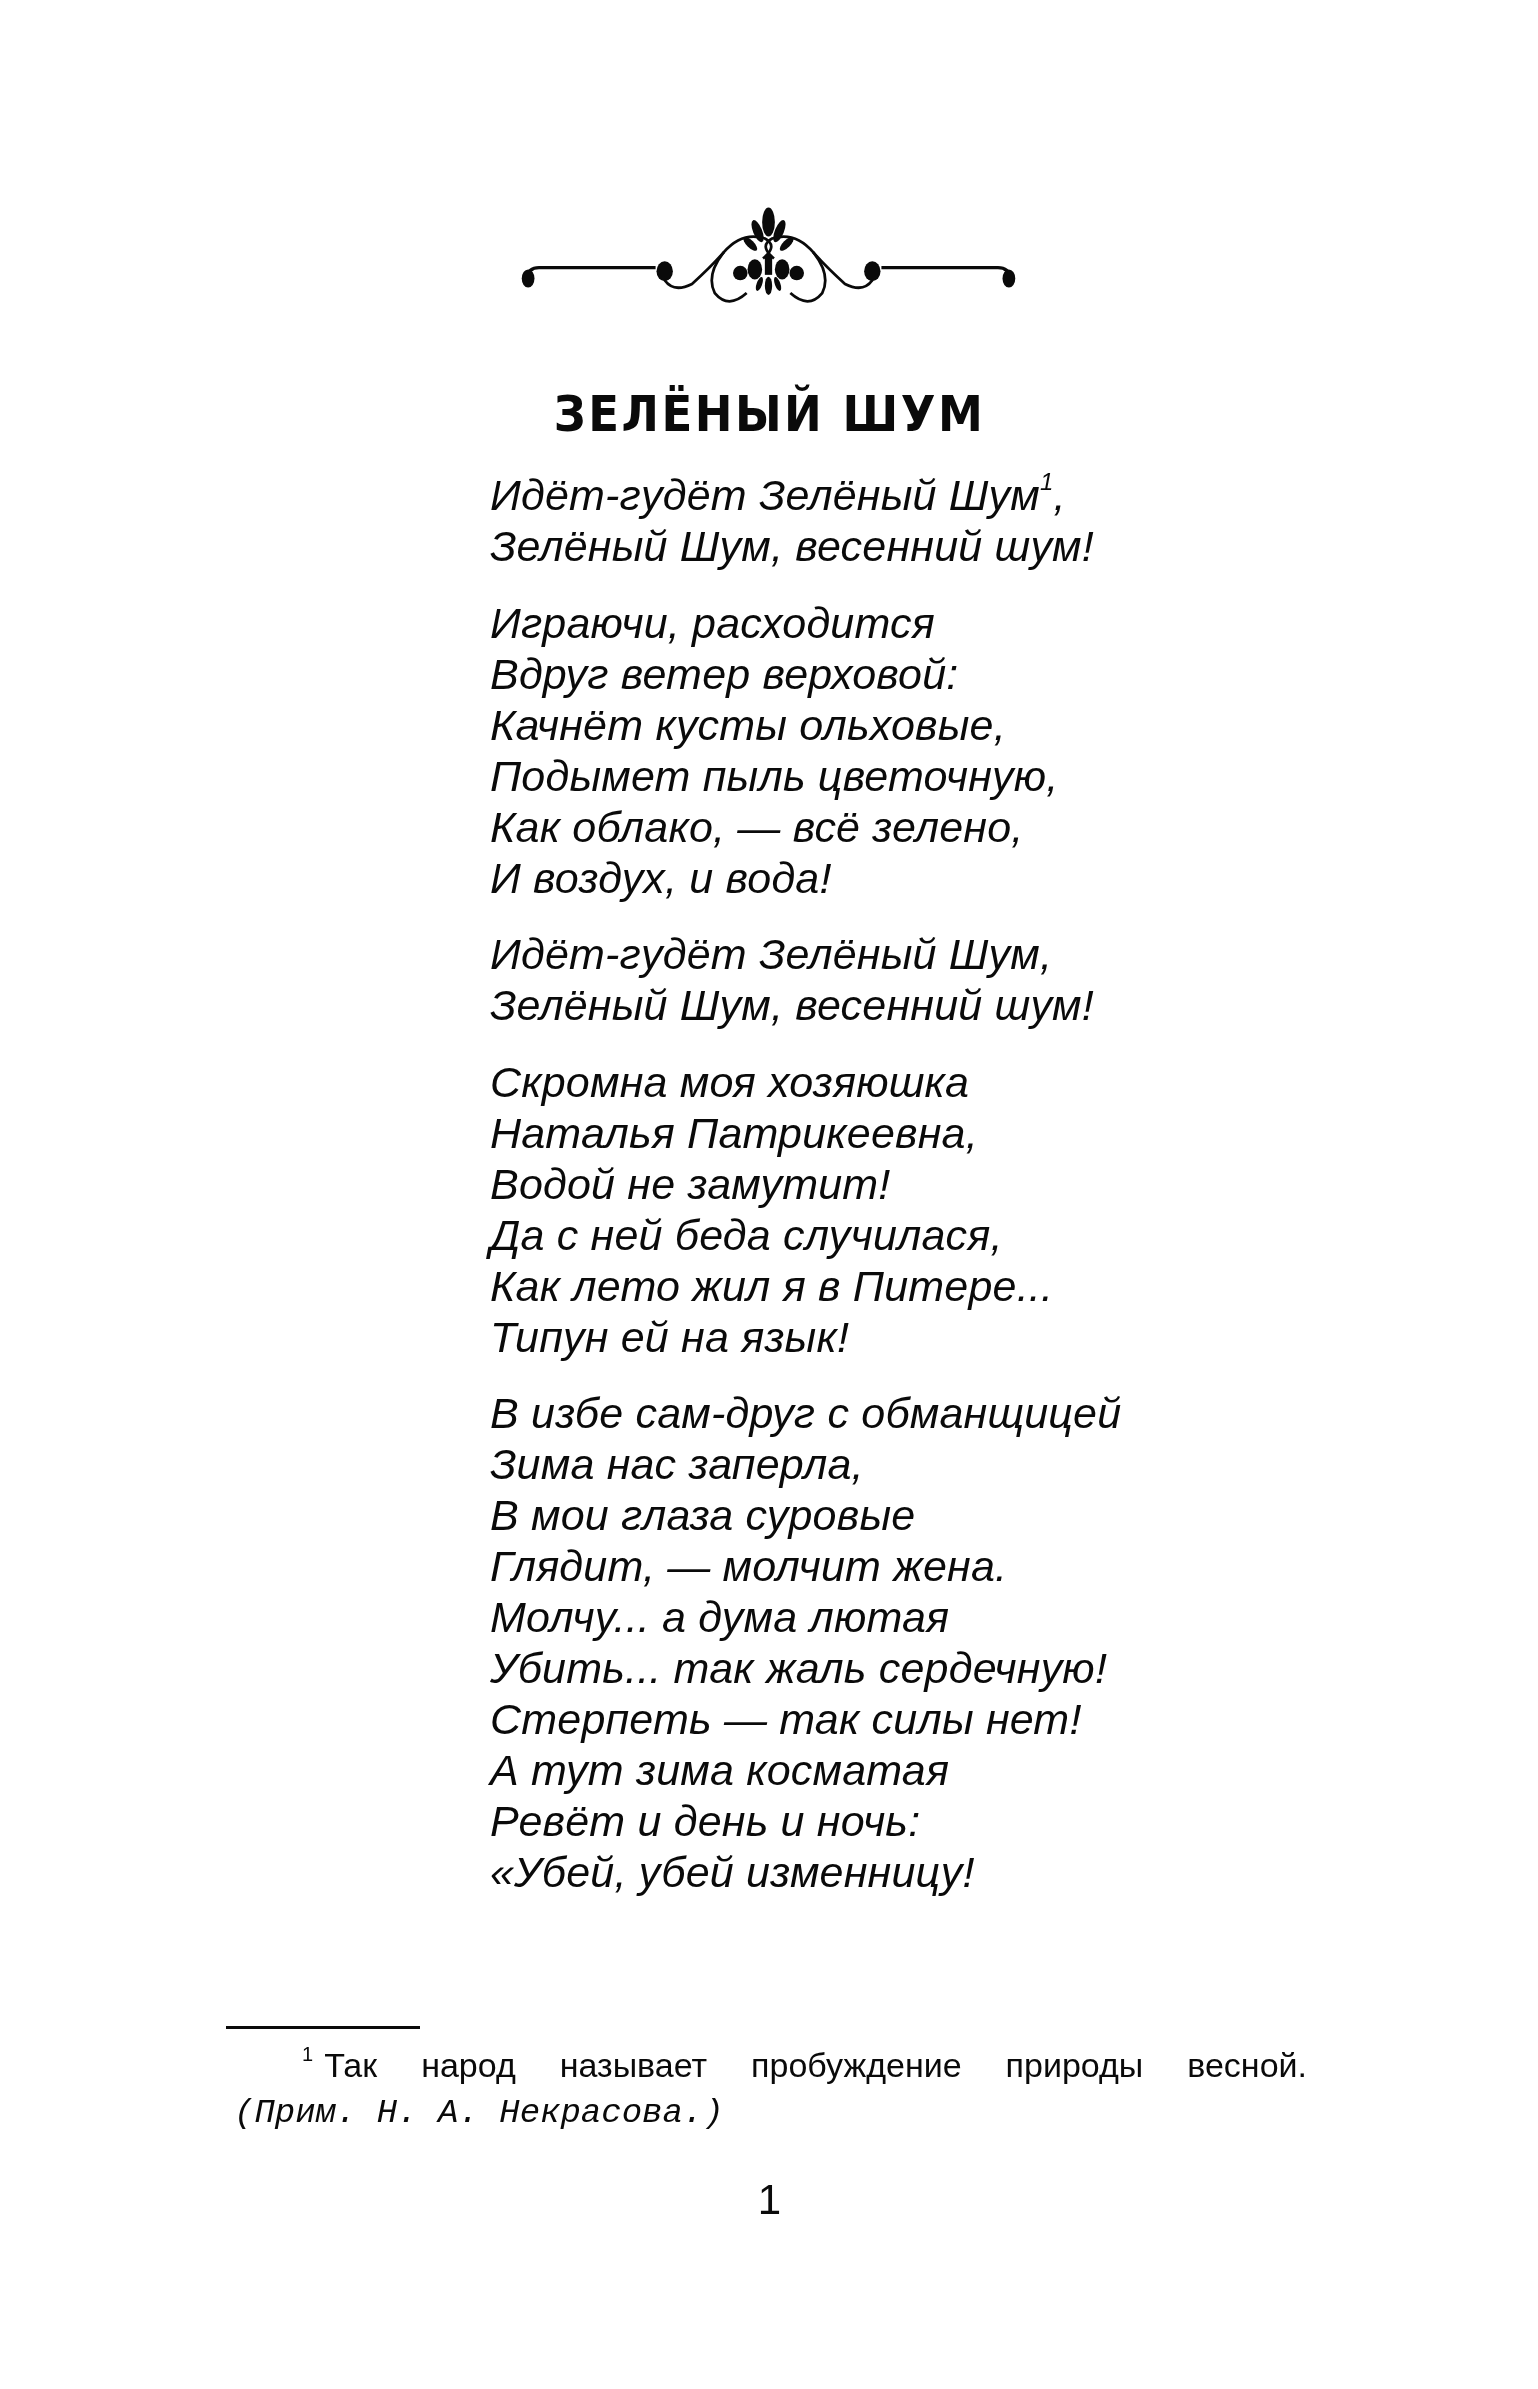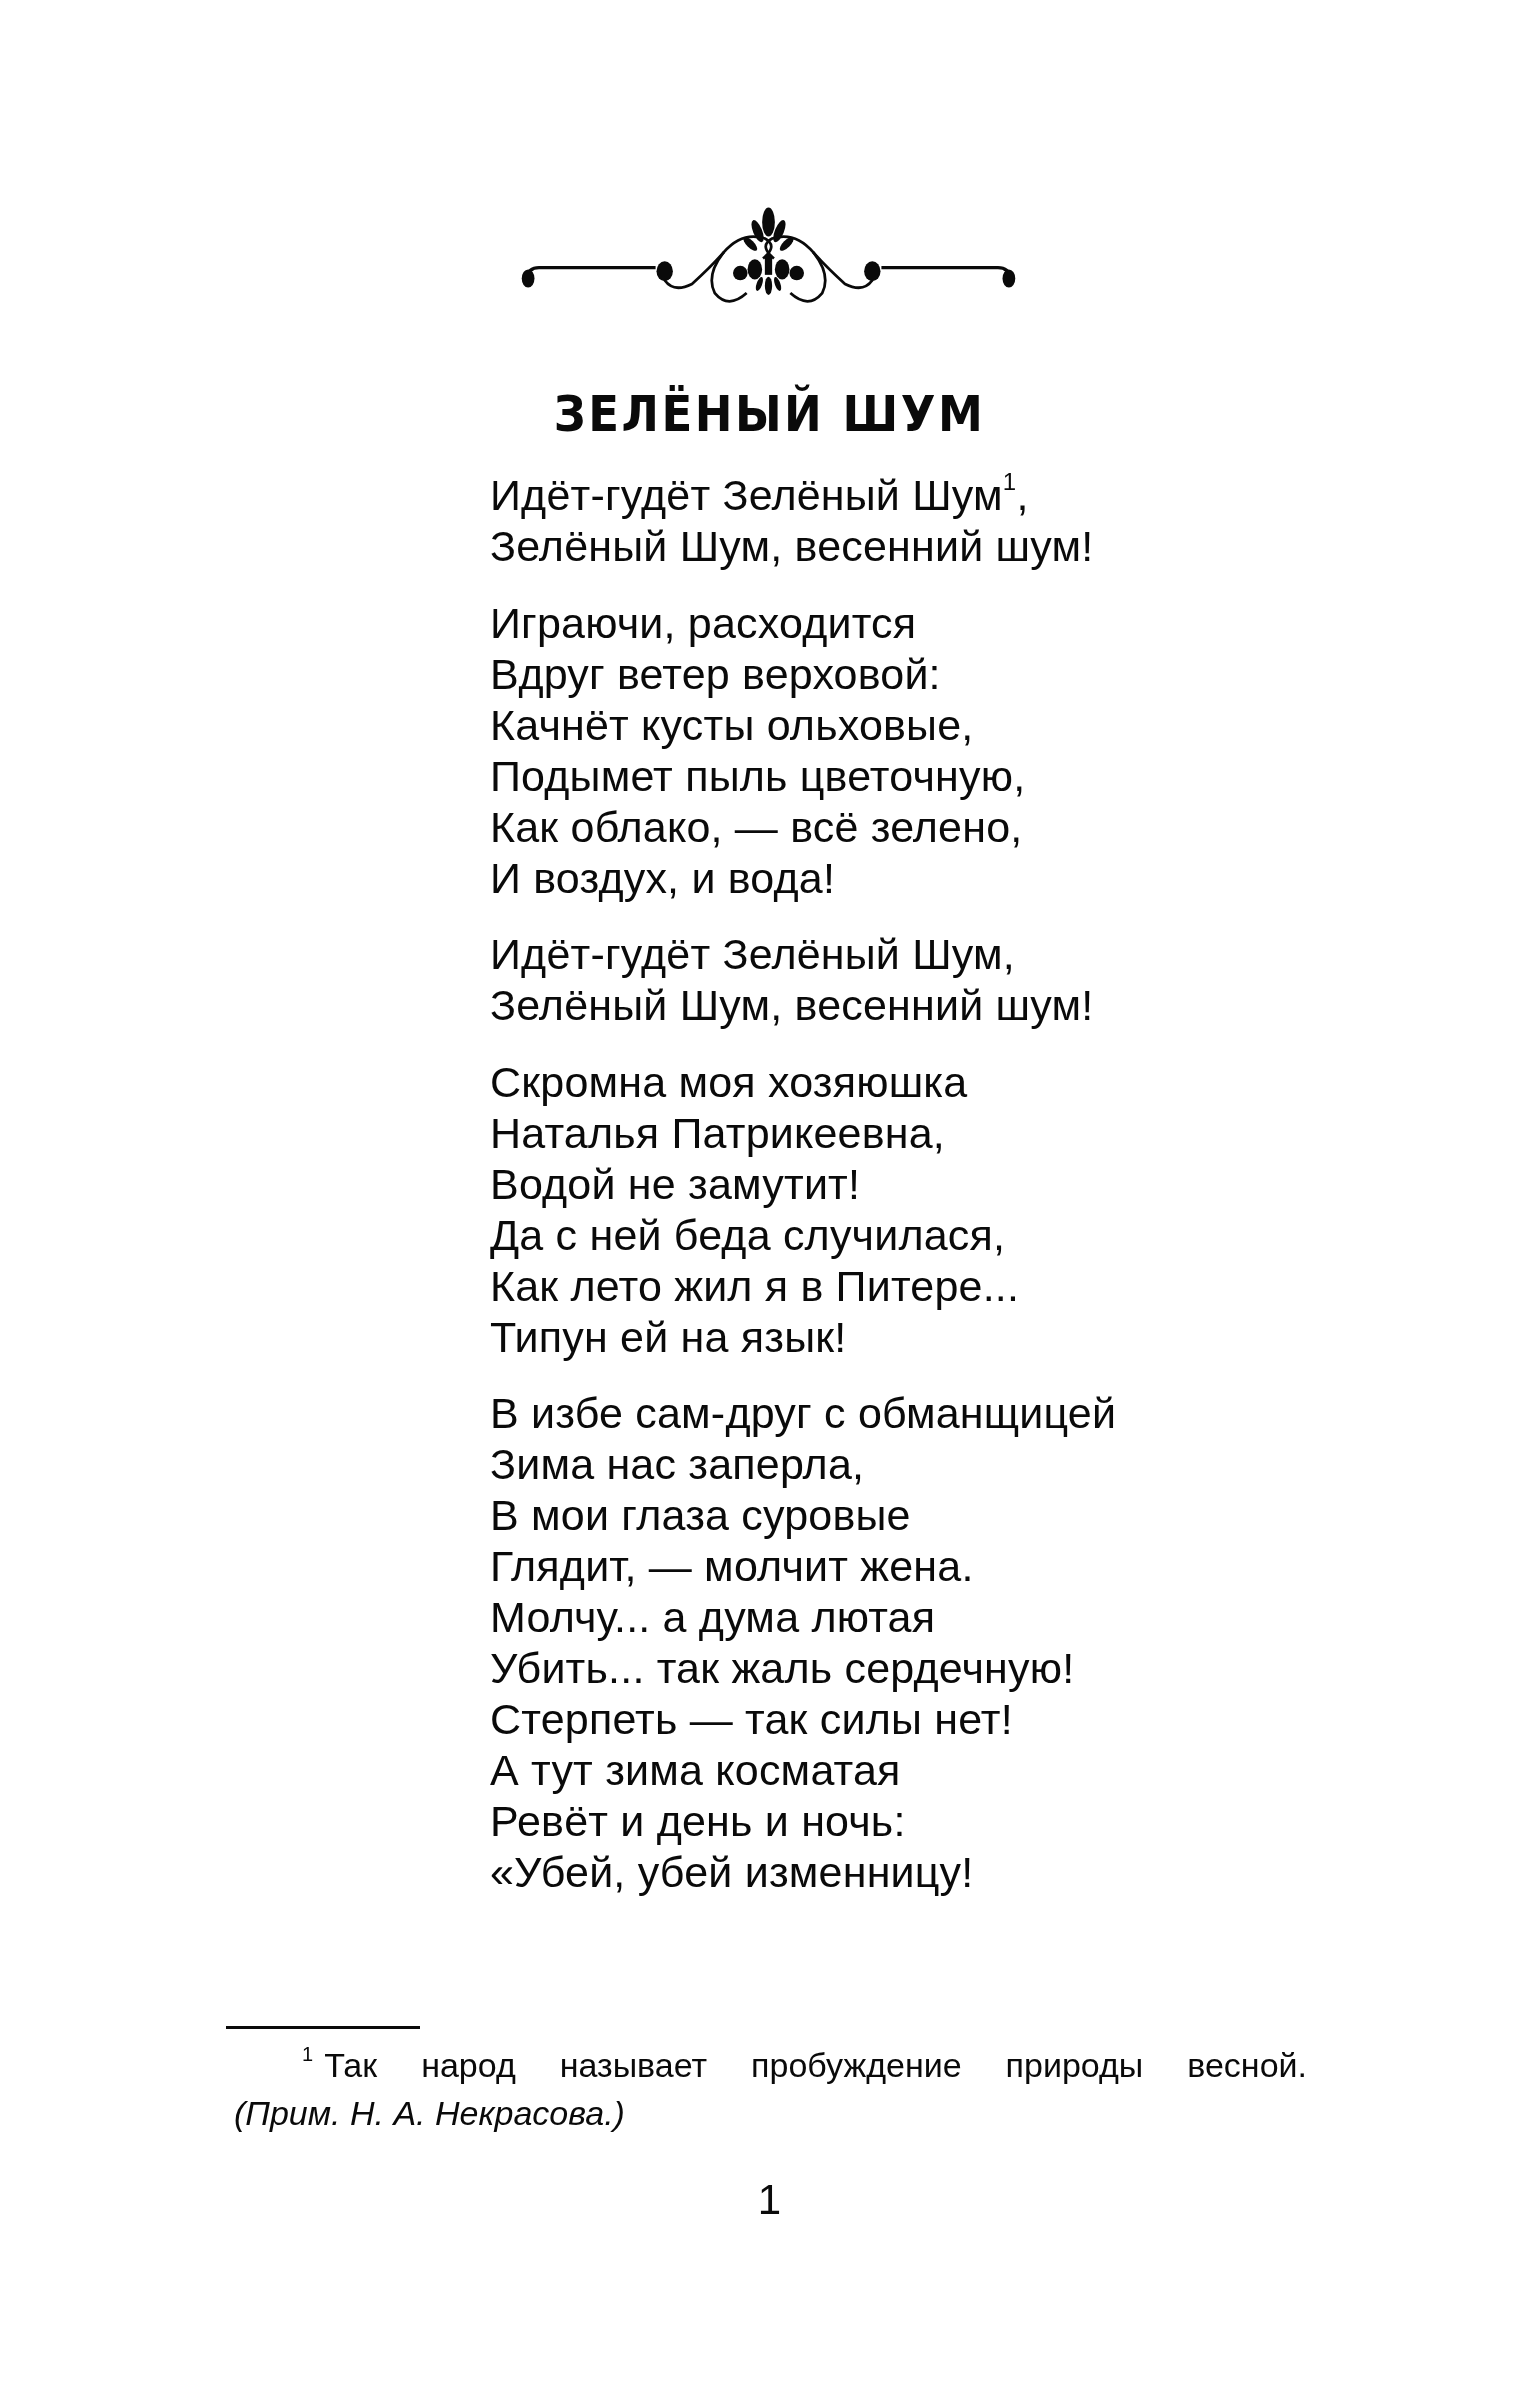--- a/index.html
+++ b/index.html
@@ -14,21 +14,21 @@
   .title {
     position: absolute; left: 0; width: 1539px; top: 383px;
     text-align: center;
     font-family: "DejaVu Sans", sans-serif;
     font-weight: bold; font-size: 49px; letter-spacing: 2.7px;
     line-height: 64px;
     transform: scaleX(0.92);
     transform-origin: 769px 0;
   }
   .poem {
-    position: absolute; left: 490px; top: 470px; width: 729px;
+    position: absolute; left: 490px; top: 470px; width: 729px; font-style: italic;
   }
   .stanza { margin: 0 0 25.5px 0; }
   .line {
     display: block; white-space: nowrap;
     font-size: 43px; line-height: 51px; height: 51px;
     letter-spacing: 0.2px;
   }
   .line sup { font-size: 24px; vertical-align: 20px; line-height: 0; }
   .fn-rule {
     position: absolute; left: 226px; top: 2026px; width: 194px; height: 2.7px;
@@ -36,21 +36,21 @@
   }
   .footnote {
     position: absolute; left: 234px; top: 2041px; width: 1073px;
     font-size: 34px; line-height: 48px;
   }
   .fn-line1 {
     display: block; text-align: justify; text-align-last: justify;
     padding-left: 68px; word-spacing: 5.5px; white-space: nowrap;
   }
   .fn-line1 sup { font-size: 20px; vertical-align: 16.4px; line-height: 0; margin-right: 11px; }
-  .fn-line2 { display: block; font-style: italic; }
+  .fn-line2 { display: block; font-style: italic; font-family: Liberation Mono, monospace; }
   .page-number {
     position: absolute; left: 0; width: 1539px; top: 2174px; text-align: center;
     font-size: 42px; line-height: 51px;
   }
 </style>
 </head>
 <body>
 
 <div class="ornament">
   <svg width="499" height="102" viewBox="0 0 548 112" xmlns="http://www.w3.org/2000/svg">

